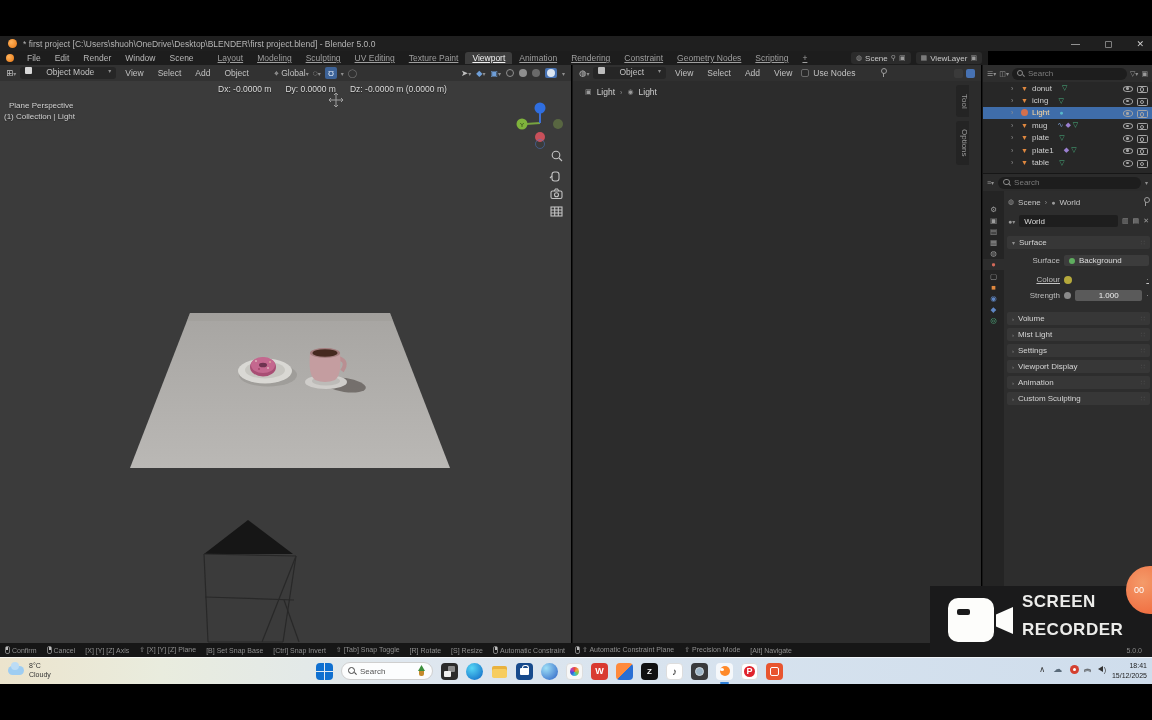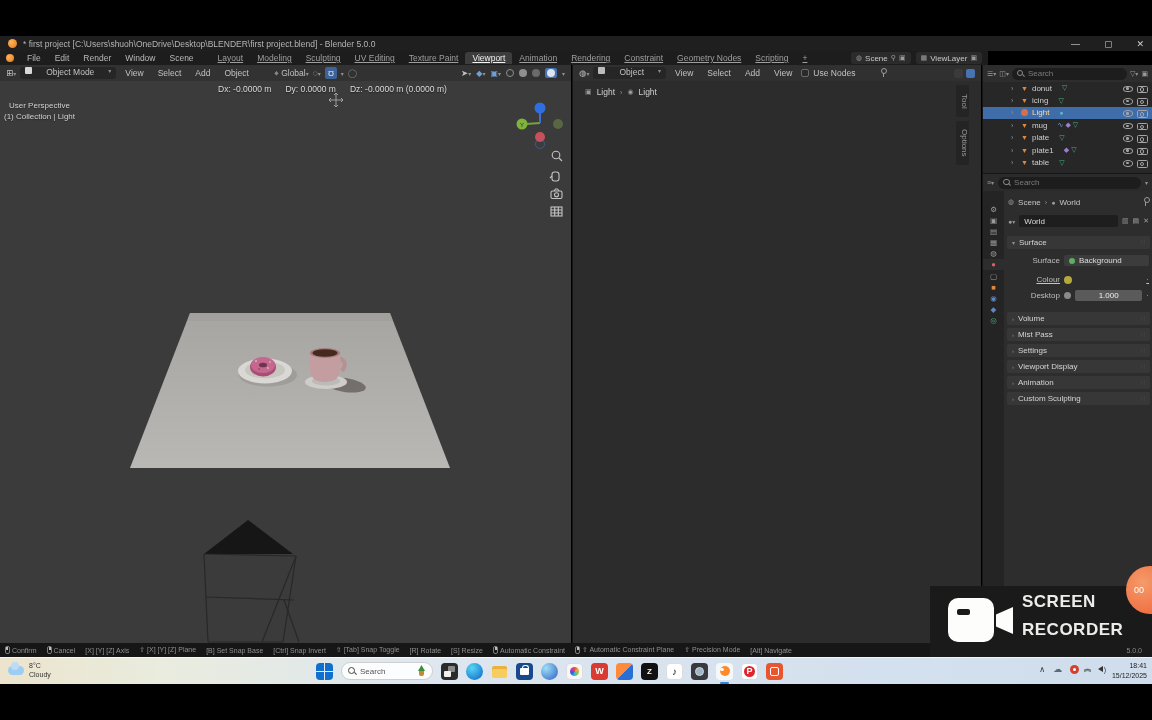--- a/index.html
+++ b/index.html
@@ -344,21 +344,21 @@
           </span>
         <span class="caret">▾</span>
       </span>
     </div>
 
     <div class="readout">
       <span>Dx: -0.0000 m</span>
       <span>Dy: 0.0000 m</span>
       <span>Dz: -0.0000 m (0.0000 m)</span>
     </div>
-    <div class="vp-txt1">User Perspective</div>
+    <div class="vp-txt1">Plane Perspective</div>
     <div class="vp-txt2">(1) Collection | Light</div>
   </div>
 
   <div class="shader">
     <div class="ed-header sh-header">
       <span>◍<span class="caret">▾</span></span>
       <span class="pill">
         <span class="mode-sq" style="background:#bcbcbc;"></span>
         <span>Object</span>
           <span class="caret">▾</span>
@@ -540,36 +540,36 @@
           <span class="dot-g"></span>
           <span>Background</span>
         </span>
       </div>
       <div class="pr-row" style="top:84px;text-decoration:underline;">
         <span class="lbl">Colour</span>
         <span class="dot-y"></span>
         <span class="anim-dot">·</span>
       </div>
       <div class="pr-row" style="top:99px;">
-        <span class="lbl">Desktop</span>
+        <span class="lbl">Strength</span>
         <span class="dot-gr"></span>
         <span class="field">
             <span>1.000</span>
           </span>
         <span class="anim-dot">·</span>
       </div>
 
       <div class="panel-h" style="top:121px;">
         <span class="caret">›</span>
           <span>Volume</span>
           <span class="grip">∷</span>
       </div>
       <div class="panel-h" style="top:137px;">
         <span class="caret">›</span>
-          <span>Mist Pass</span>
+          <span>Mist Light</span>
           <span class="grip">∷</span>
       </div>
       <div class="panel-h" style="top:153px;text-align:right;">
         <span class="caret">›</span>
           <span>Settings</span>
           <span class="grip">∷</span>
       </div>
       <div class="panel-h" style="top:169px;">
         <span class="caret">›</span>
           <span>Viewport Display</span>

